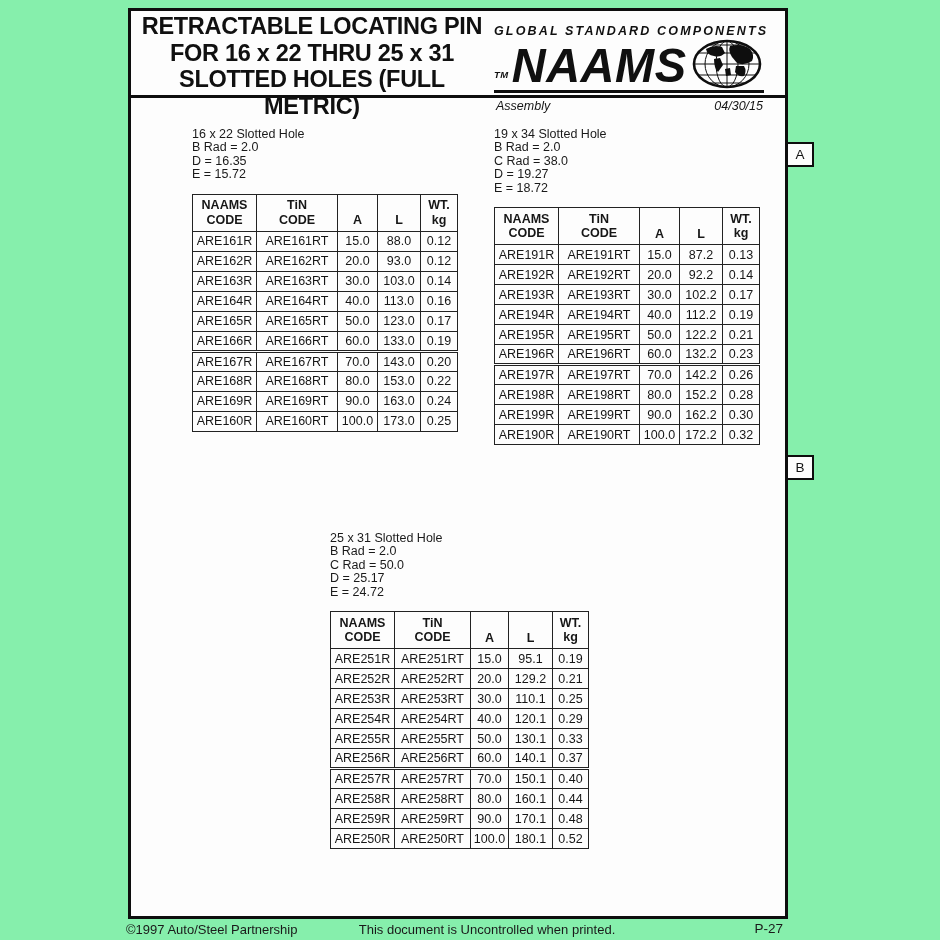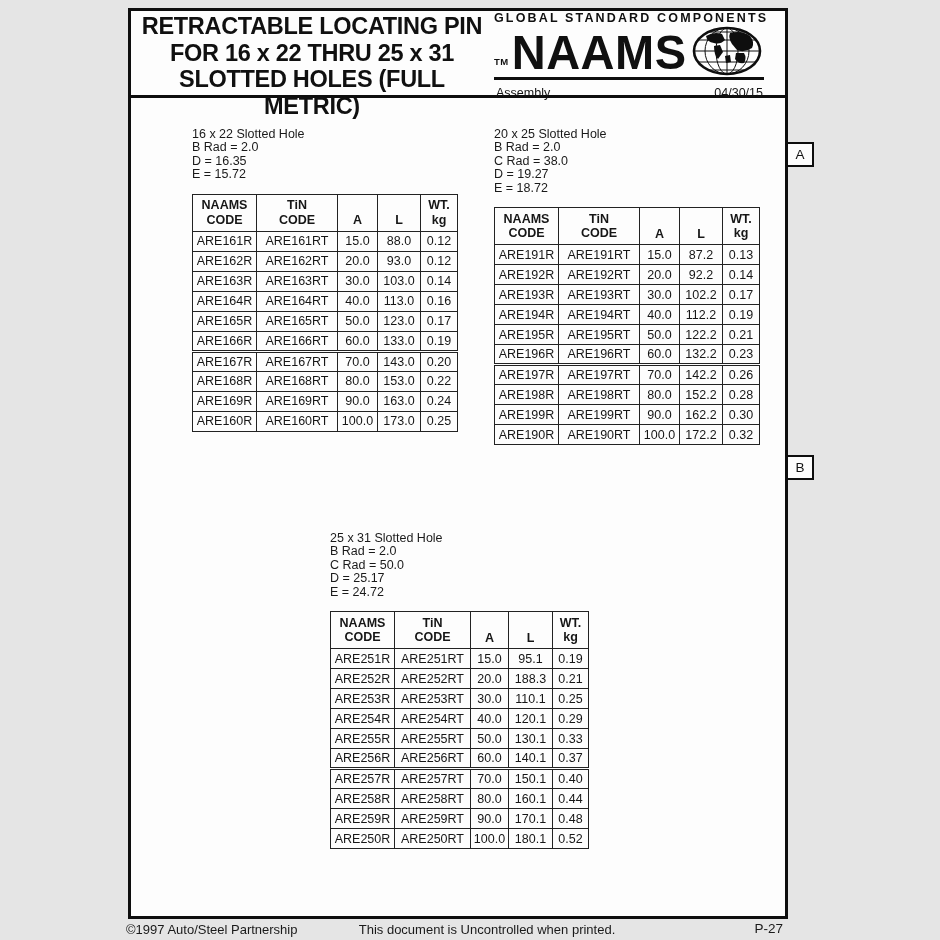--- a/index.html
+++ b/index.html
@@ -1,34 +1,34 @@
 <!DOCTYPE html>
 <html><head>
 <meta charset="utf-8">
 <style>
   html,body{margin:0;padding:0;background:#ffffff;}
   .canvas{
-    position:relative;width:940px;height:940px;background:#e5e5e5;overflow:hidden;
+    position:relative;width:940px;height:940px;background:#86efac;overflow:hidden;
     font-family:"Liberation Sans", sans-serif;color:#181818;
   }
   
   .sheet{
     position:absolute;left:128px;top:8px;width:660px;height:911px;
     box-sizing:border-box;border:3px solid #0e0e0e;background:#fdfdfd;
   }
   .header-rule{
     position:absolute;left:128px;top:95px;width:660px;height:3px;background:#0e0e0e;
   }
   
   .title{
     position:absolute;left:133px;top:13px;width:358px;text-align:center;
     font-weight:bold;font-size:23.5px;line-height:26.5px;letter-spacing:-0.3px;color:#101010;
   }
   
-  .brand{position:absolute;left:494px;top:11px;width:270px;}
+  .brand{position:absolute;left:494px;top:24px;width:270px;font-style:italic;}
   .tagline{
     font-weight:bold;font-size:12.5px;letter-spacing:2.15px;white-space:nowrap;color:#101010;
   }
   .brandrow{display:flex;align-items:flex-end;height:48px;margin-top:1px;}
   .tm{font-weight:bold;font-size:9.5px;letter-spacing:0.5px;margin:4px 3px 7px 0;color:#101010;}
   .naams{
     font-weight:bold;font-size:47px;line-height:42px;letter-spacing:0.5px;color:#101010;
     transform:scaleY(1.02);
   }
   .globe{margin-left:5px;margin-bottom:-2px;}
@@ -214,21 +214,21 @@
             <td>100.0</td>
             <td>173.0</td>
             <td>0.25</td>
           </tr>
         </tbody>
     </table>
   </section>
 
   <section class="tblsec" style="left:494px;top:128px;">
     <div class="spec">
-        <div>20 x 25 Slotted Hole</div>
+        <div>19 x 34 Slotted Hole</div>
         <div>B Rad = 2.0</div>
         <div>C Rad = 38.0</div>
         <div>D = 19.27</div>
         <div>E = 18.72</div>
       </div>
     <table class="tbl t12">
       <colgroup>
           <col>
           <col>
           <col>
@@ -349,21 +349,21 @@
             <td>ARE251R</td>
             <td>ARE251RT</td>
             <td>15.0</td>
             <td>95.1</td>
             <td>0.19</td>
           </tr>
           <tr>
             <td>ARE252R</td>
             <td>ARE252RT</td>
             <td>20.0</td>
-            <td>188.3</td>
+            <td>129.2</td>
             <td>0.21</td>
           </tr>
           <tr>
             <td>ARE253R</td>
             <td>ARE253RT</td>
             <td>30.0</td>
             <td>110.1</td>
             <td>0.25</td>
           </tr>
           <tr>

